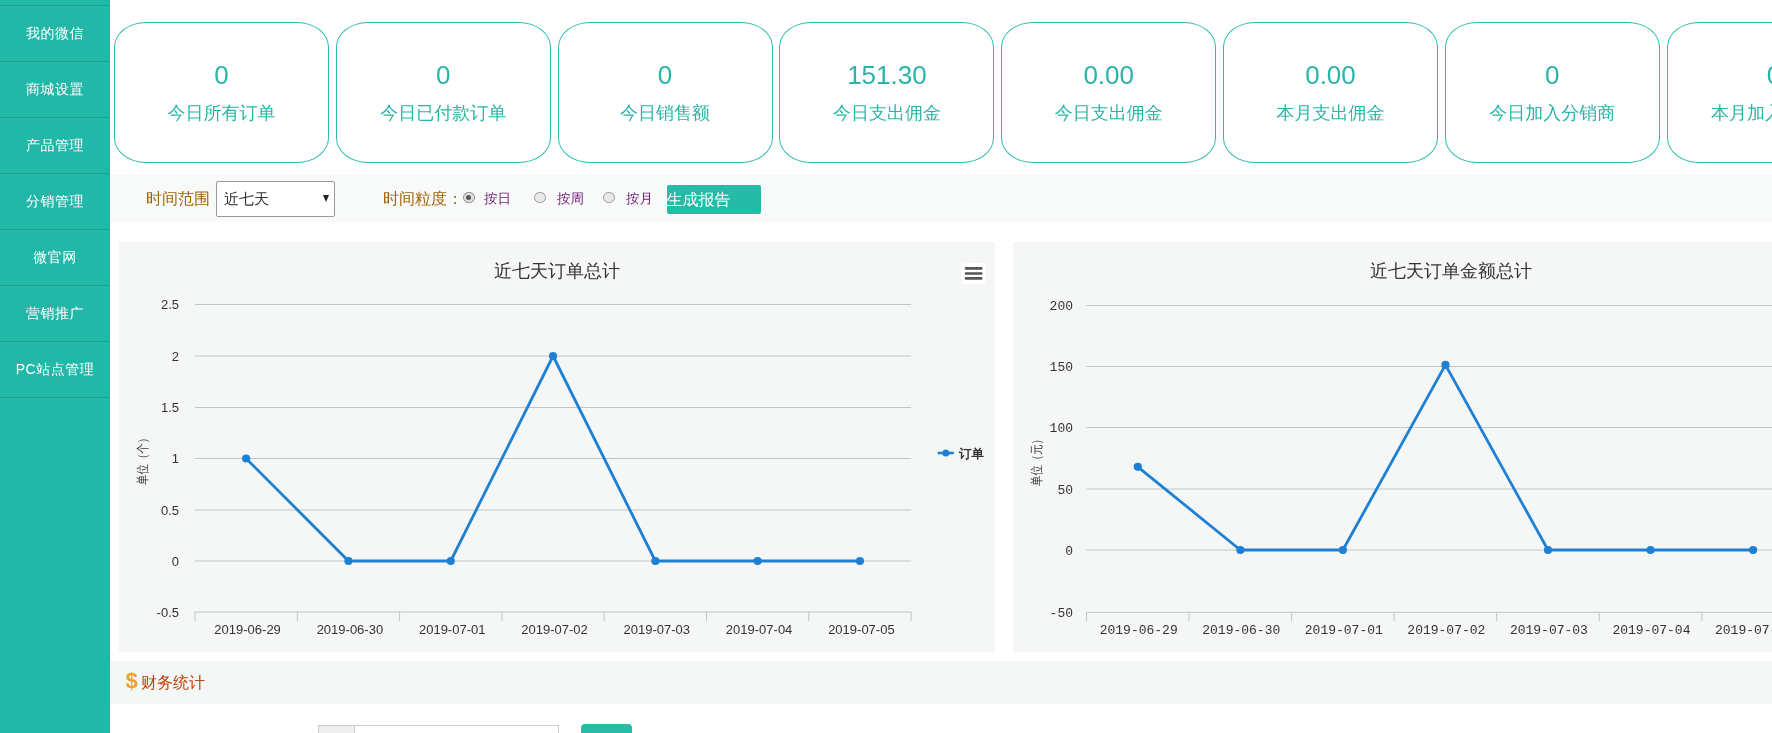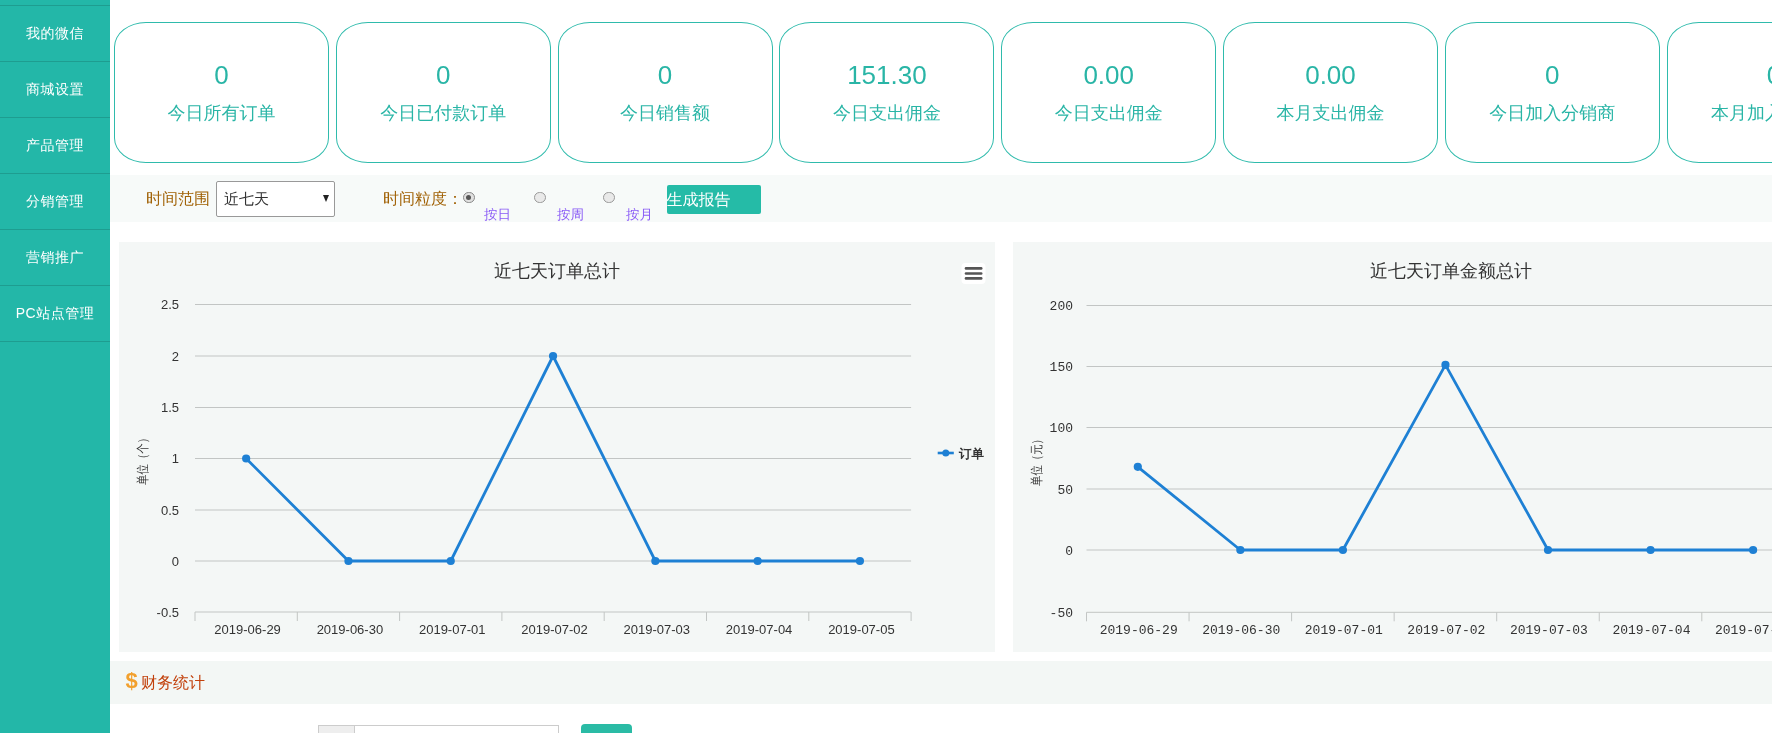--- a/index.html
+++ b/index.html
@@ -19,21 +19,21 @@
 
 
 #filter { position:absolute; left:110px; top:175px; width:1662px; height:47px; background:#f7faf9; }
 #filter .lab { position:absolute; top:0; height:47px; line-height:47px; font-size:16px; color:#a16207;margin-left:21px; }
 .sel { position:absolute; left:106px; top:6px; width:119px; height:36px; border:1px solid #999; border-radius:2px; background:#fff; }
 .sel .txt { position:absolute; left:7px; top:0; line-height:34px; font-size:15px; color:#333; }
 .sel .arr { position:absolute; right:5px; top:13px; width:0; height:0; border-left:3.5px solid transparent; border-right:3.5px solid transparent; border-top:7px solid #222; }
 .radio { position:absolute; top:16.5px; width:11.5px; height:11.5px; border-radius:50%; border:1px solid #999; background:#e9e9e9; }
 .radio.on { border-color:#888; background:#e0e0e0; }
 .radio.on:after { content:""; position:absolute; left:2.2px; top:2.2px; width:5.1px; height:5.1px; border-radius:50%; background:#555; }
-.rlab { position:absolute; top:16px; height:47px; line-height:47px; font-size:13.5px; color:#8b5cf6; }
+.rlab { position:absolute; top:0; height:47px; line-height:47px; font-size:13.5px; color:#701a75; }
 #genbtn { position:absolute; left:556.5px; top:10px; width:94.5px; height:29px; background:#25bba7; color:#fff; font-size:16px; text-align:left; line-height:29px; border-radius:2px; }
 
 
 .panel { position:absolute; top:242px; height:410px; background:#f4f7f6; }
 #panelL { left:119px; width:876px; }
 #panelR { left:1013px; width:759px;font-family:Liberation Mono, monospace; }
 
 
 #fin { position:absolute; left:110px; top:661px; width:1662px; height:43px; background:#f3f7f5; }
 #fin .dollar { position:absolute; left:15.5px; top:7px; font-size:22px; font-weight:bold; color:#f2a02d; }
@@ -46,20 +46,21 @@
 </style>
 </head>
 <body>
 <div id="page">
   <div id="sidebar">
     <div class="sp"></div>
     <div class="mi">我的微信</div>
     <div class="mi">商城设置</div>
     <div class="mi">产品管理</div>
     <div class="mi">分销管理</div>
+    <div class="mi">微官网</div>
     <div class="mi">营销推广</div>
     <div class="mi">PC站点管理</div>
   </div>
 
   <div class="card" style="left:114px">
       <div class="num">0</div>
       <div class="lbl">今日所有订单</div>
     </div>
   <div class="card" style="left:335.8px">
       <div class="num">0</div>

